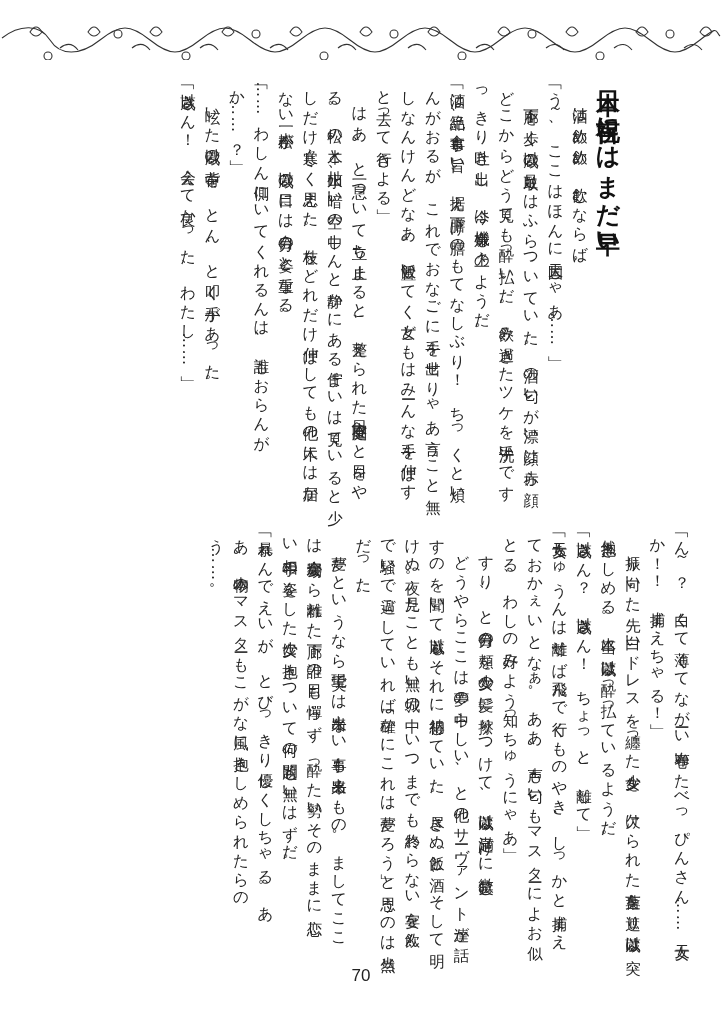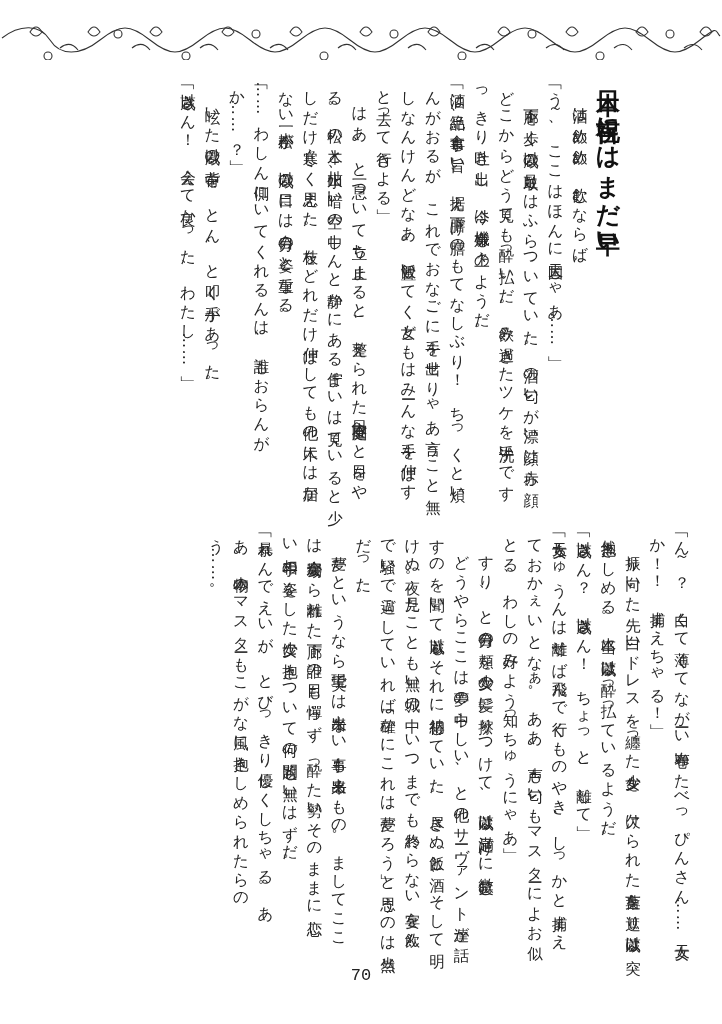--- a/index.html
+++ b/index.html
@@ -64,21 +64,21 @@
     }
     .para.indent {
       text-indent: 1em;
     }
     .page-number {
       position: absolute;
       top: 966px;
       left: 0;
       width: 722px;
       text-align: center;
-      font-family: Liberation Mono, monospace;
+      font-family: Liberation Sans, sans-serif;
       font-size: 17px;
       color: #222222;
     }
   </style>
 </head>
 <body>
 
 <svg class="ornament" viewBox="0 0 722 42" preserveAspectRatio="none">
   <g fill="none" stroke="#333" stroke-width="1.1">
     <path d="M2 20 C 20 6, 40 6, 50 22 S 80 38, 100 22 S 130 6, 150 22 S 180 38, 200 22 S 230 6, 250 22 S 280 38, 300 22 S 330 6, 350 22 S 380 38, 400 22 S 430 6, 450 22 S 480 38, 500 22 S 530 6, 550 22 S 580 38, 600 22 S 630 6, 650 22 S 680 38, 700 22 S 715 14, 720 18"></path>

